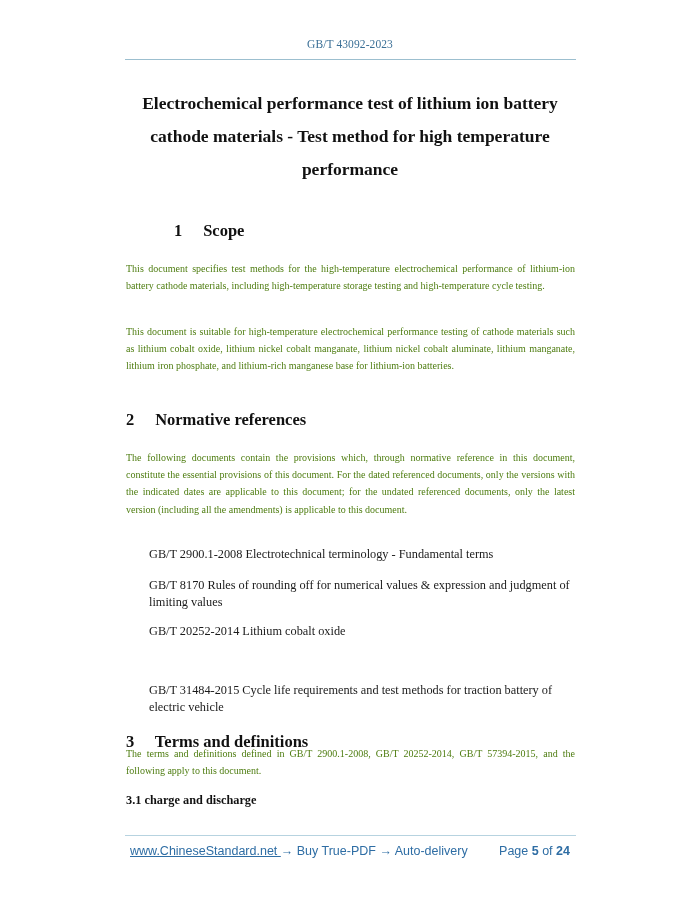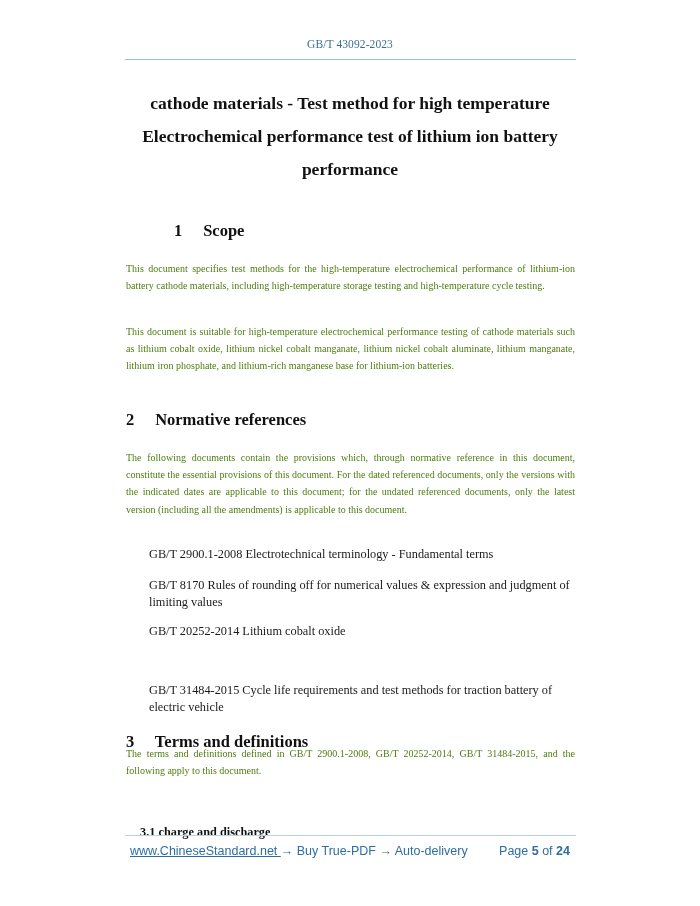--- a/index.html
+++ b/index.html
@@ -110,22 +110,22 @@
       font-weight: bold;
     }
   </style>
 </head>
 <body>
 
 <div class="page-header">GB/T 43092-2023</div>
 <div class="header-rule"></div>
 
 <div class="doc-title">
+  <div>Electrochemical performance test of lithium ion battery</div>
   <div>cathode materials - Test method for high temperature</div>
-  <div>Electrochemical performance test of lithium ion battery</div>
   <div>performance</div>
 </div>
 
 <div class="section-heading" style="top:221px;margin-left:48px;">
   <span class="num">1</span>
   <span>Scope</span>
 </div>
 <div class="para" style="top:260px;">This document specifies test methods for the high-temperature electrochemical performance of lithium-ion battery cathode materials, including high-temperature storage testing and high-temperature cycle testing.</div>
 <div class="para" style="top:323px;">This document is suitable for high-temperature electrochemical performance testing of cathode materials such as lithium cobalt oxide, lithium nickel cobalt manganate, lithium nickel cobalt aluminate, lithium manganate, lithium iron phosphate, and lithium-rich manganese base for lithium-ion batteries.</div>
 
@@ -137,22 +137,22 @@
 
 <div class="ref" style="top:546px;">GB/T 2900.1-2008 Electrotechnical terminology - Fundamental terms</div>
 <div class="ref" style="top:577px;">GB/T 8170 Rules of rounding off for numerical values &amp; expression and judgment of limiting values</div>
 <div class="ref" style="top:623px;">GB/T 20252-2014 Lithium cobalt oxide</div>
 <div class="ref" style="top:654px;margin-top:28px;">GB/T 31484-2015 Cycle life requirements and test methods for traction battery of electric vehicle</div>
 
 <div class="section-heading" style="top:732px;">
   <span class="num">3</span>
   <span>Terms and definitions</span>
 </div>
-<div class="para" style="top:745px;">The terms and definitions defined in GB/T 2900.1-2008, GB/T 20252-2014, GB/T 31484-2015, and the following apply to this document.</div>
-<div class="subheading" style="top:825px;margin-left:14px;">3.1 charge and discharge</div>
+<div class="para" style="top:745px;">The terms and definitions defined in GB/T 2900.1-2008, GB/T 20252-2014, GB/T 57394-2015, and the following apply to this document.</div>
+<div class="subheading" style="top:793px;">3.1 charge and discharge</div>
 
 <div class="footer-rule"></div>
 <div class="footer">
   <span>
     <a>www.ChineseStandard.net </a><span>→</span><span> Buy True-PDF </span><span>→</span><span> Auto-delivery</span>
   </span>
   <span class="page-info">
     <span>Page</span>
     <b>5</b>
     <span>of</span>

